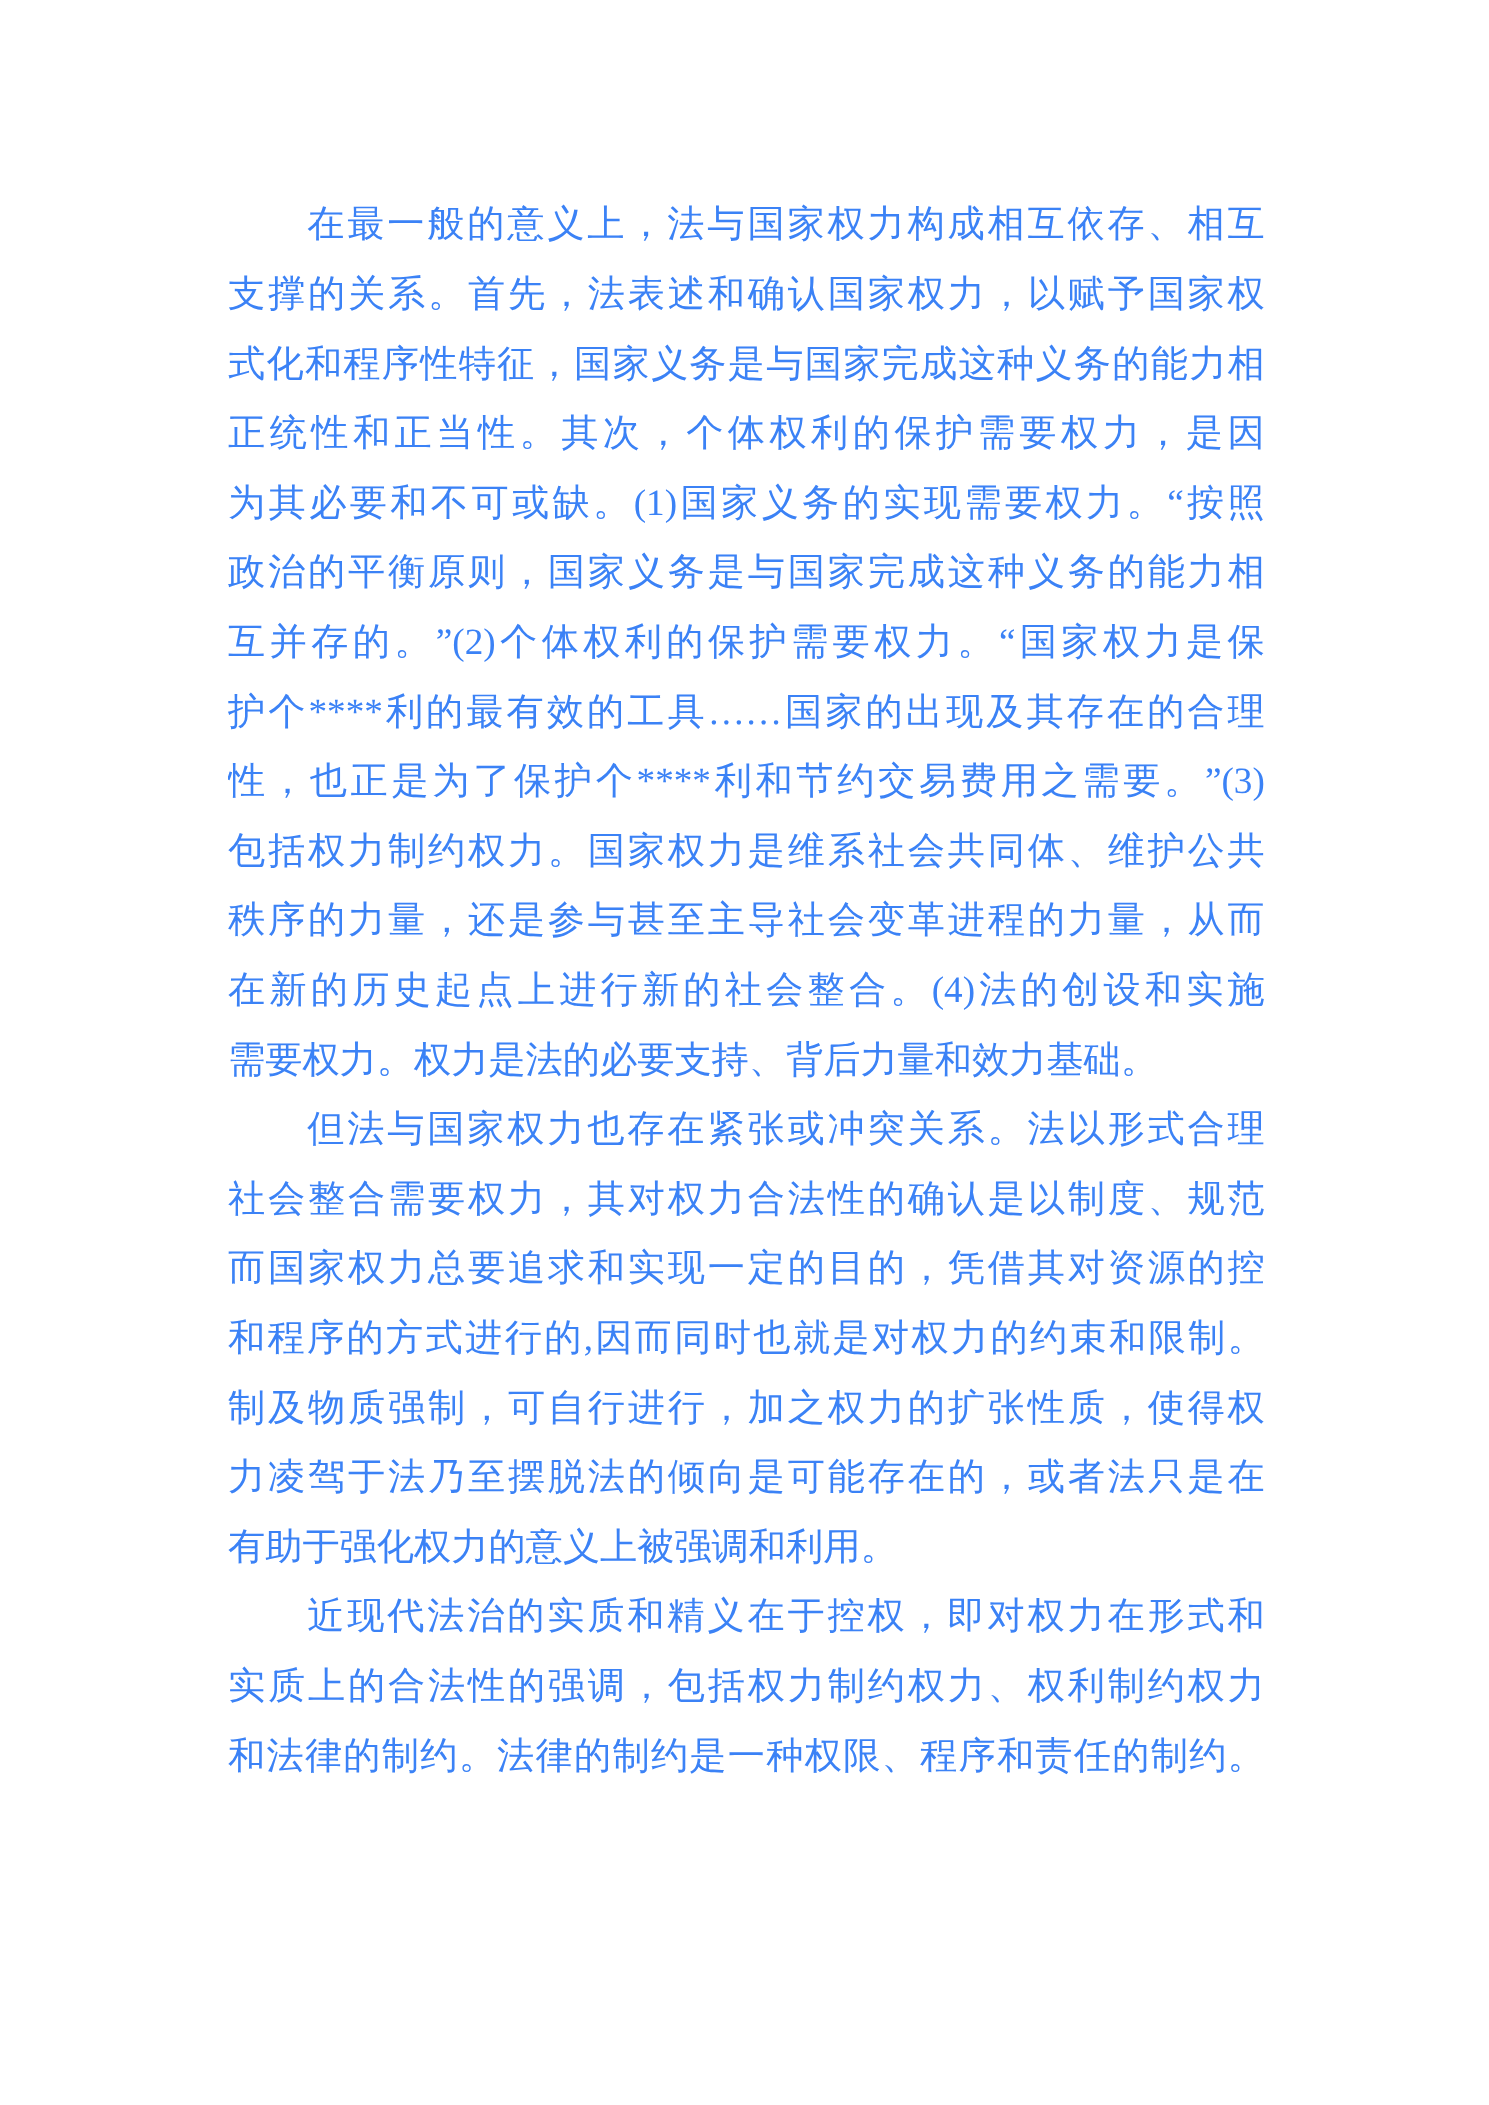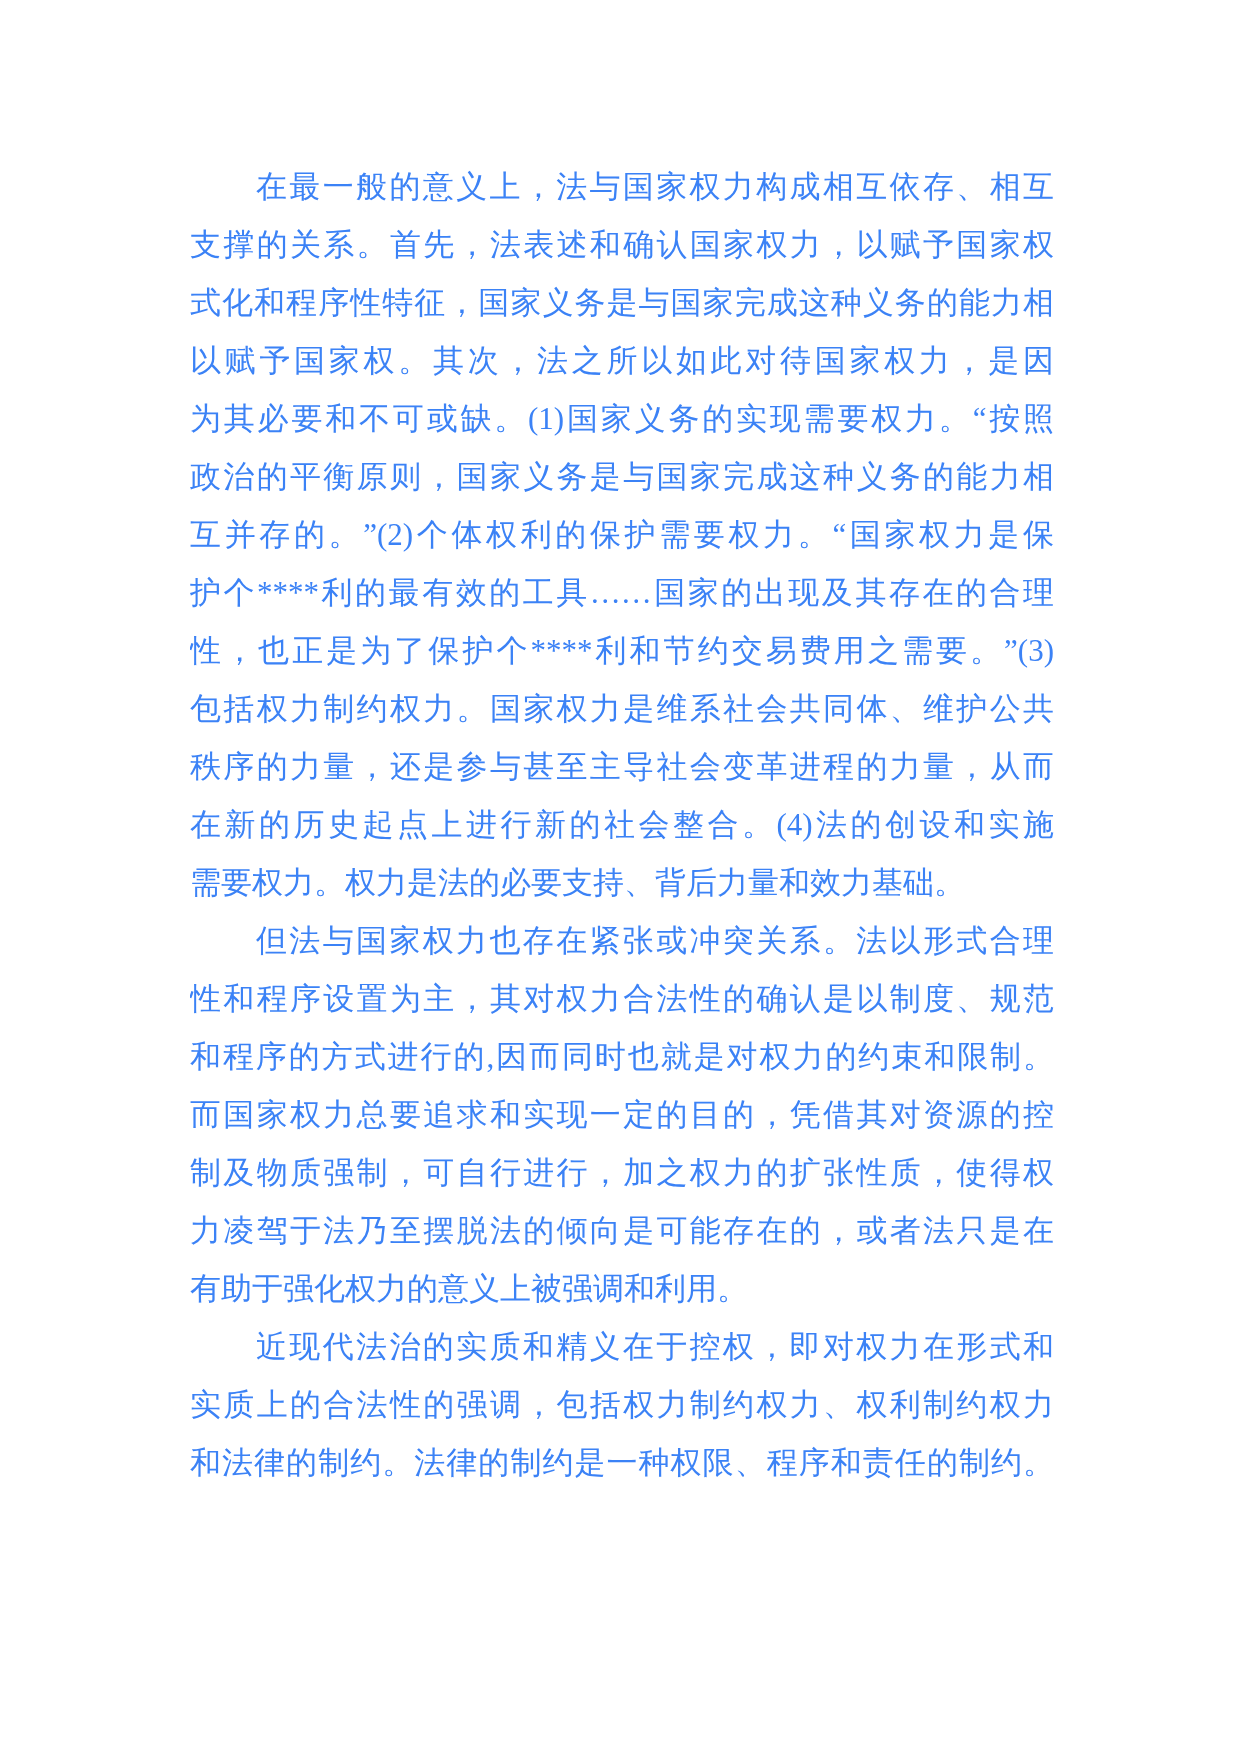--- a/index.html
+++ b/index.html
@@ -46,37 +46,37 @@
 </head>
 <body>
 
 <div class="page">
   <div class="text-block">
 
     <div class="para">
       <span class="line indent">在最一般的意义上，法与国家权力构成相互依存、相互</span>
       <span class="line">支撑的关系。首先，法表述和确认国家权力，以赋予国家权</span>
       <span class="line">式化和程序性特征，国家义务是与国家完成这种义务的能力相</span>
-      <span class="line">以赋予国家权。其次，法之所以如此对待国家权力，是因</span>
+      <span class="line">正统性和正当性。其次，个体权利的保护需要权力，是因</span>
       <span class="line">为其必要和不可或缺。(1)国家义务的实现需要权力。“按照</span>
       <span class="line">政治的平衡原则，国家义务是与国家完成这种义务的能力相</span>
       <span class="line">互并存的。”(2)个体权利的保护需要权力。“国家权力是保</span>
       <span class="line">护个****利的最有效的工具……国家的出现及其存在的合理</span>
       <span class="line">性，也正是为了保护个****利和节约交易费用之需要。”(3)</span>
       <span class="line">包括权力制约权力。国家权力是维系社会共同体、维护公共</span>
       <span class="line">秩序的力量，还是参与甚至主导社会变革进程的力量，从而</span>
       <span class="line">在新的历史起点上进行新的社会整合。(4)法的创设和实施</span>
       <span class="line end">需要权力。权力是法的必要支持、背后力量和效力基础。</span>
     </div>
 
     <div class="para">
       <span class="line indent">但法与国家权力也存在紧张或冲突关系。法以形式合理</span>
-      <span class="line">性和程序设置为主，其对权力合法性的确认是以制度、规范</span>
+      <span class="line">社会整合需要权力，其对权力合法性的确认是以制度、规范</span>
+      <span class="line">而国家权力总要追求和实现一定的目的，凭借其对资源的控</span>
       <span class="line">和程序的方式进行的,因而同时也就是对权力的约束和限制。</span>
-      <span class="line">而国家权力总要追求和实现一定的目的，凭借其对资源的控</span>
       <span class="line">制及物质强制，可自行进行，加之权力的扩张性质，使得权</span>
       <span class="line">力凌驾于法乃至摆脱法的倾向是可能存在的，或者法只是在</span>
       <span class="line end">有助于强化权力的意义上被强调和利用。</span>
     </div>
 
     <div class="para">
       <span class="line indent">近现代法治的实质和精义在于控权，即对权力在形式和</span>
       <span class="line">实质上的合法性的强调，包括权力制约权力、权利制约权力</span>
       <span class="line">和法律的制约。法律的制约是一种权限、程序和责任的制约。</span>
     </div>

